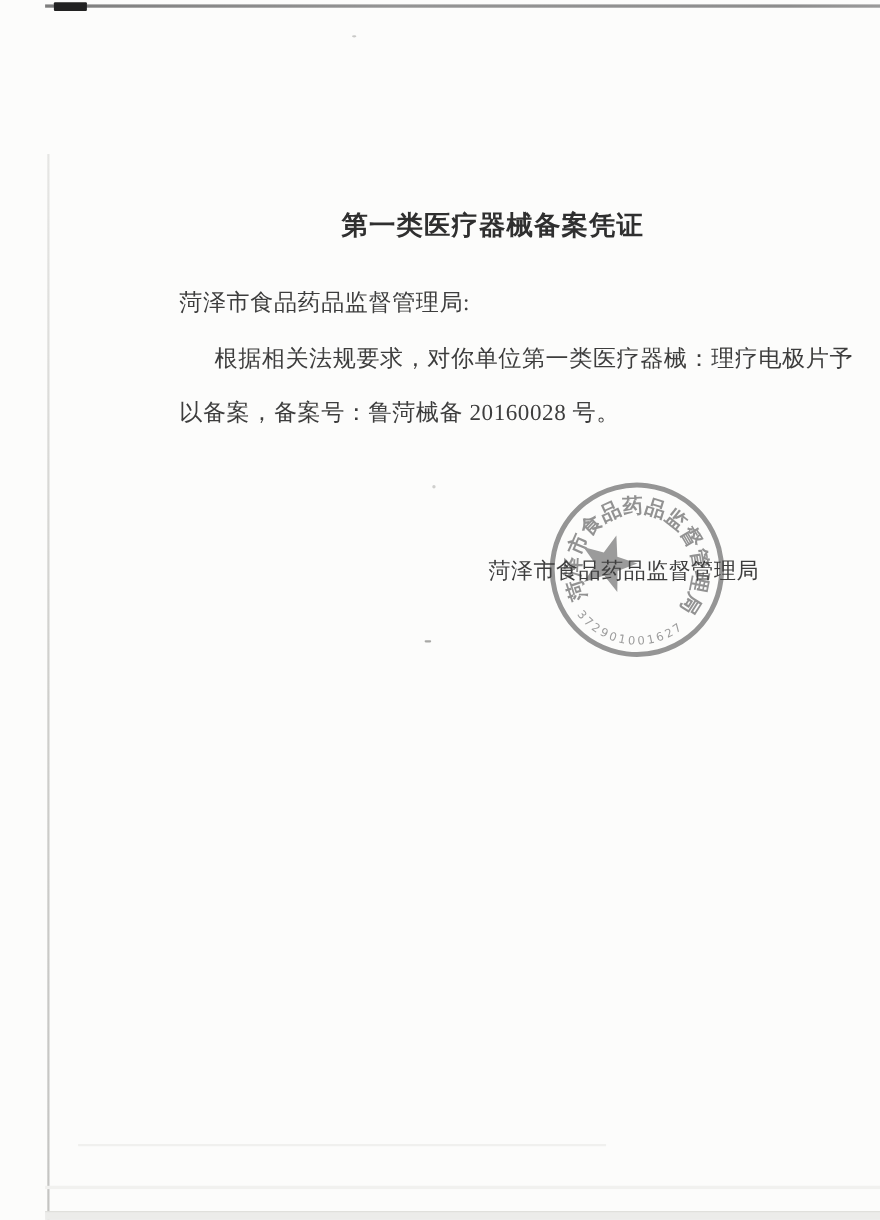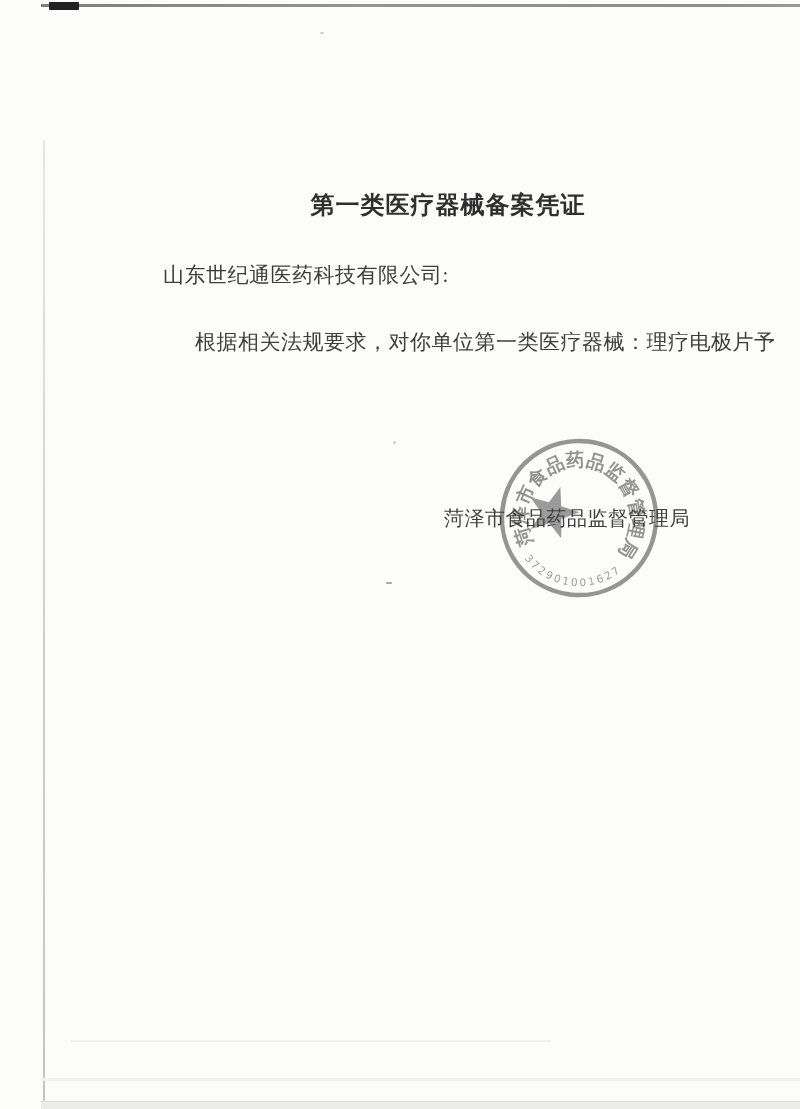--- a/index.html
+++ b/index.html
@@ -68,21 +68,21 @@
     z-index: 5;
   }
   .doc-line {
     position: absolute;
     font-family: "Liberation Serif", serif;
     font-size: 21px; color: #3d3d3d; letter-spacing: 0.5px;
     white-space: nowrap;
     z-index: 5;
   }
   .addressee { left: 122px; top: 261px; }
-  .body-line-1 { left: 154px; top: 328px; }
+  .body-line-1 { left: 154px; top: 312px; }
   .body-line-2 { left: 122px; top: 361px; }
   .issuer-line { left: 403px; top: 505px; font-size: 20px; }
   .date-line   { left: 447px; top: 544px; font-size: 20px; }
 
   
   .stamp {
     position: absolute; left: 457px; top: 437px;
     width: 162px; height: 162px;
     transform: rotate(7deg);
     opacity: 0.92;
@@ -112,24 +112,25 @@
   <div class="left-edge-line"></div>
   <div class="bottom-noise-1"></div>
   <div class="bottom-noise-2"></div>
   <div class="bottom-noise-3"></div>
   <div class="speck-a"></div>
   <div class="speck-b"></div>
   <div class="speck-c"></div>
 
   <div class="doc-title">第一类医疗器械备案凭证</div>
 
-  <div class="doc-line addressee">山东世纪通医药科技有限公司:</div>
+  <div class="doc-line addressee">菏泽市食品药品监督管理局:</div>
 
   <div class="doc-line body-line-1">根据相关法规要求，对你单位第一类医疗器械：理疗电极片予</div>
 
+  <div class="doc-line body-line-2">以备案，备案号：鲁菏械备 20160028 号。</div>
 
   <div class="doc-line issuer-line">菏泽市食品药品监督管理局</div>
 
 
   <svg class="stamp" viewBox="0 0 162 162">
 
     <circle cx="81" cy="81" r="77" fill="none" stroke="#8d8d8d" stroke-width="4.5"></circle>
 
     <defs>
       <path id="ringTextPath" d="M 38.4,110.8 A 52,52 0 1 1 123.6,110.8" fill="none"></path>

